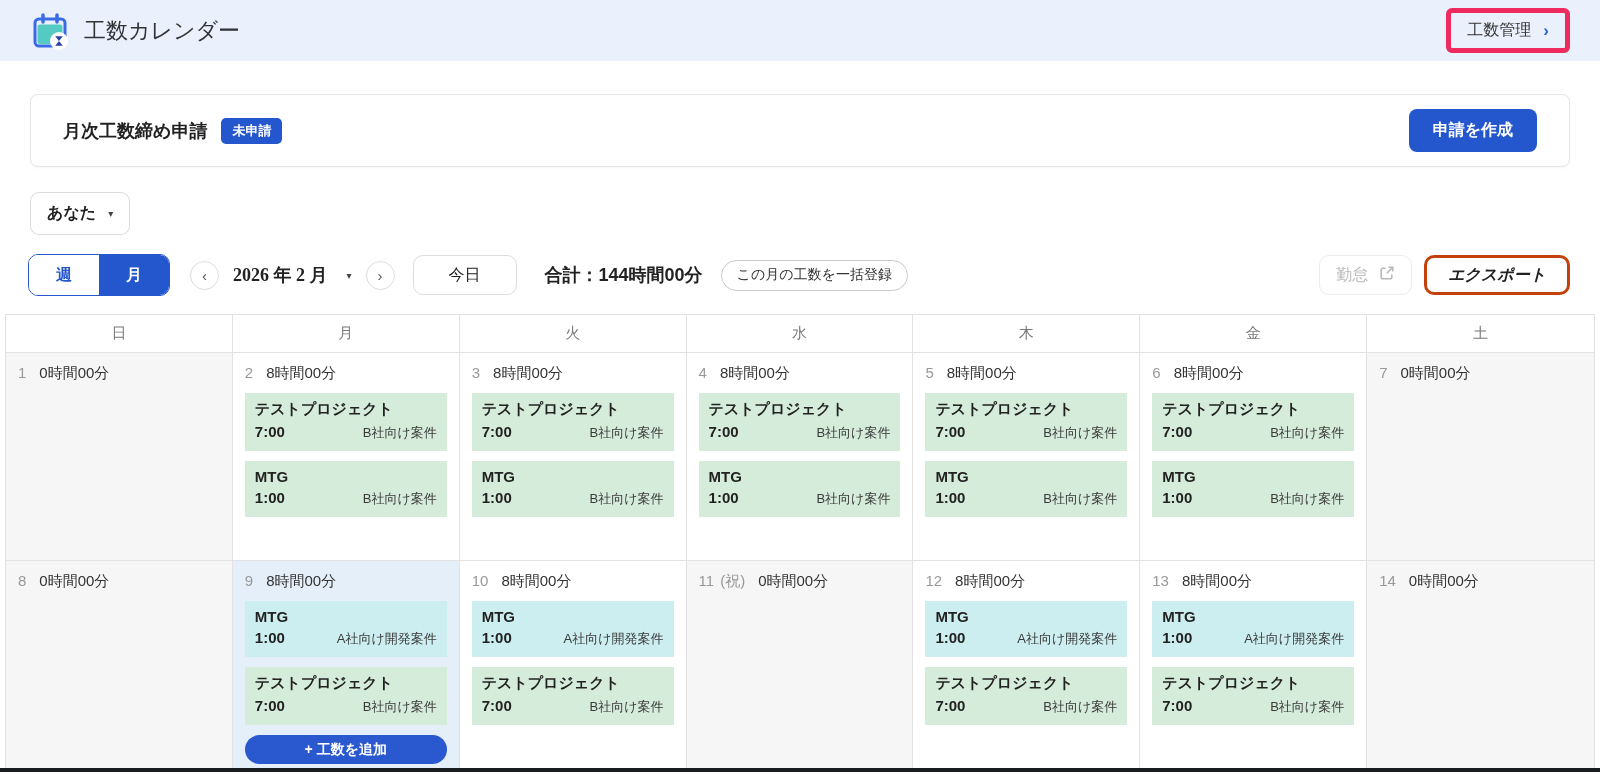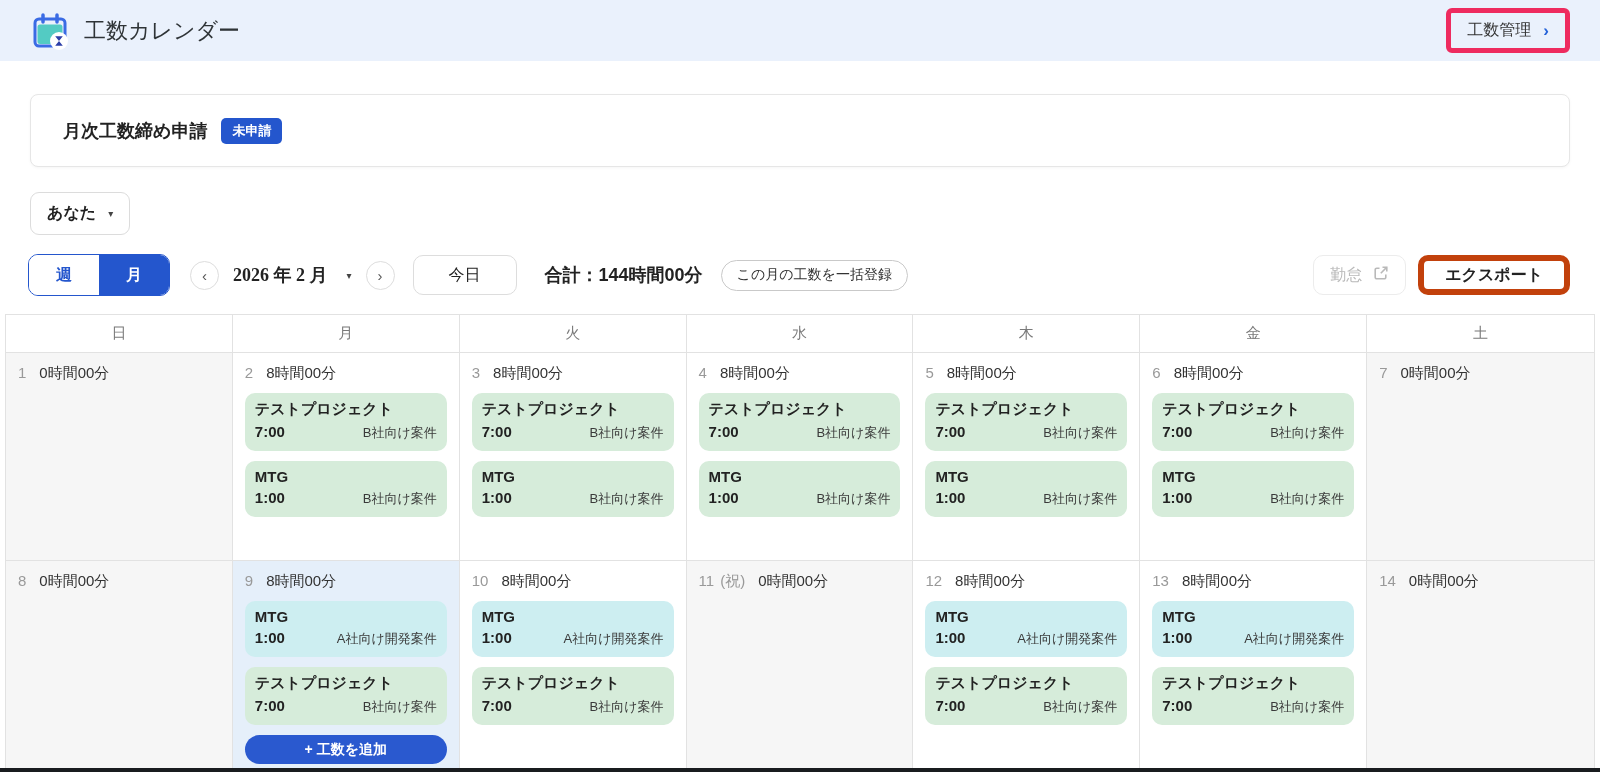--- a/index.html
+++ b/index.html
@@ -77,23 +77,23 @@
     padding: 0 15px; height: 31px; font-size: 14px; color: #333; cursor: pointer;
     font-family: inherit;
   }
   .attendance-btn {
     margin-left: auto; display: flex; align-items: center; gap: 11px;
     border: 1px solid #ececec; border-radius: 10px; background: #fff;
     padding: 0 16px; height: 40px; font-size: 16px; color: #b9b9b9; cursor: pointer;
     font-family: inherit;
   }
   .export-btn {
-    margin-left: 12px; border: 6px solid #c2410c; border-radius: 10px; background: #fff;
+    margin-left: 12px; border: 3px solid #c2410c; border-radius: 10px; background: #fff;
     padding: 0 21px; height: 40px; font-size: 16px; font-weight: bold; color: #222;
-    cursor: pointer; font-family: inherit;
+    cursor: pointer; font-family: inherit; font-style: italic;
   }
   .sp14 { width: 14px; flex: 0 0 auto; }
   .sp18 { width: 18px; flex: 0 0 auto; }
   .sp20 { width: 20px; flex: 0 0 auto; }
   .sp28 { width: 28px; flex: 0 0 auto; }
   
   .calendar {
     margin: 19px 5px 0;
     border: 1px solid #e2e2e2; border-bottom: none;
   }
@@ -109,21 +109,21 @@
   }
   .cal-row .day-cell:last-child { border-right: none; }
   .cal-row.week-1 .day-cell { height: 208px; }
   .cal-row.week-2 .day-cell { height: 210px; }
   .day-cell.offday   { background: #f6f6f6; }
   .day-cell.selected { background: #e5effa; }
   .day-head-line { display: flex; align-items: baseline; font-size: 15px; }
   .day-num { color: #999; }
   .day-tag { color: #999; margin-left: 6px; }
   .day-total { color: #333; margin-left: 13px; }
-  .event-card { margin-top: 10px; border-radius: 10px; padding: 7px 10px 9px; cursor: pointer; }
+  .event-card { margin-top: 10px; border-radius: 0; padding: 7px 10px 9px; cursor: pointer; }
   .event-title { font-size: 15px; font-weight: bold; color: #222; }
   .event-line2 { display: flex; justify-content: space-between; align-items: baseline; margin-top: 4px; }
   .event-hours { font-size: 15px; font-weight: bold; color: #222; }
   .event-project { font-size: 13px; color: #3a3a3a; }
   .add-entry-btn {
     margin-top: 10px; height: 29px; width: 100%;
     border: none; border-radius: 15px; background: #2a59cf; color: #fff;
     font-size: 14px; font-weight: bold; cursor: pointer; font-family: inherit;
     display: flex; align-items: center; justify-content: center;
   }
@@ -151,20 +151,21 @@
   <div class="annotation-box">
     <span class="nav-link-label">工数管理</span>
     <span class="nav-chevron">›</span>
   </div>
 </div>
 
 
 <div class="request-card">
   <span class="request-title">月次工数締め申請</span>
   <span class="status-badge">未申請</span>
+  <button class="create-btn">申請を作成</button>
 </div>
 
 
 <div class="user-select">
   <span>あなた</span>
   <span class="caret-down">▾</span>
 </div>
 
 
 <div class="toolbar">

